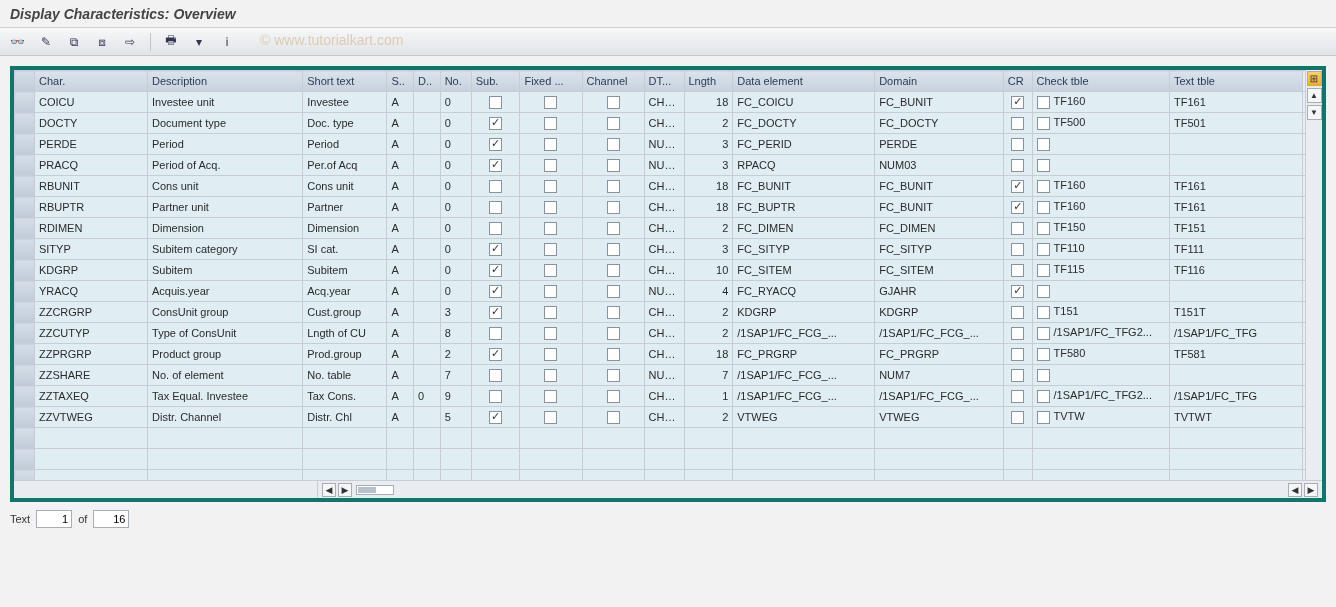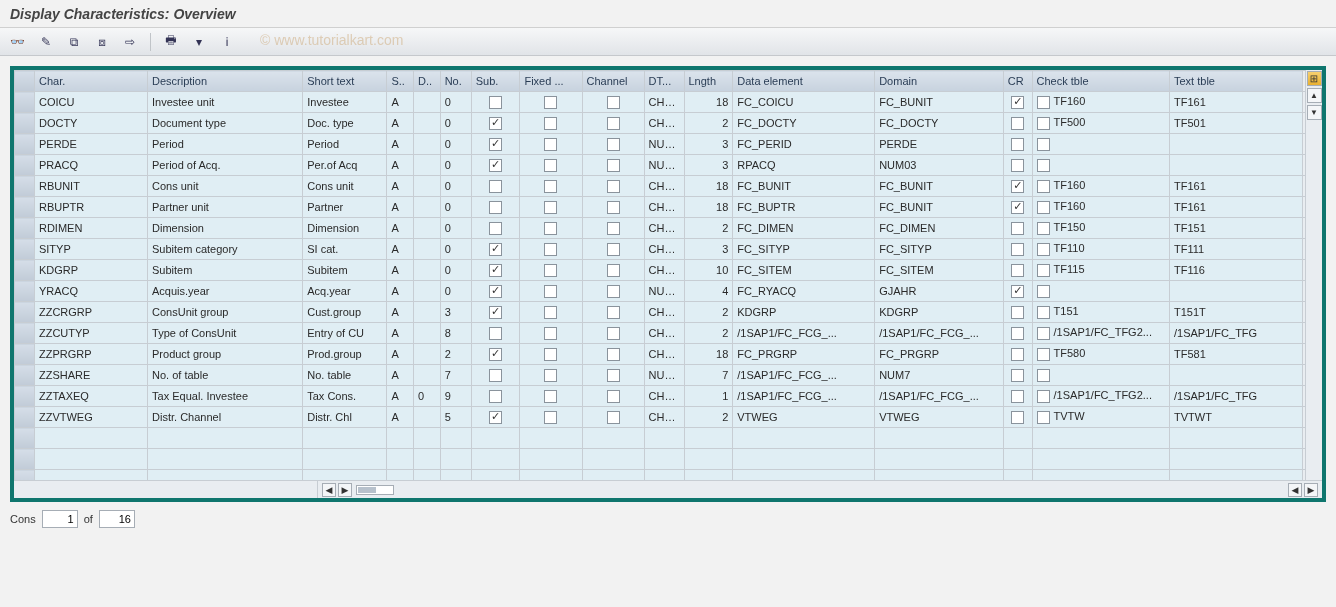--- a/index.html
+++ b/index.html
@@ -457,21 +457,21 @@
               <td>KDGRP</td>
               <td style="text-align: center;"><span class="chk"></span></td>
               <td><span class="chk" style="margin-right: 4px;"></span>T151</td>
               <td>T151T</td>
               <td style="background: rgb(233, 237, 241);"></td>
             </tr>
             <tr>
               <td class="rowsel"></td>
               <td>ZZCUTYP</td>
               <td>Type of ConsUnit</td>
-              <td>Entry of CU</td>
+              <td>Lngth of CU</td>
               <td>A</td>
               <td></td>
               <td>8</td>
               <td style="text-align: center;"><span class="chk"></span></td>
               <td style="text-align: center;"><span class="chk"></span></td>
               <td style="text-align: center;"><span class="chk"></span></td>
               <td>CHAR</td>
               <td class="num">2</td>
               <td>/1SAP1/FC_FCG_...</td>
               <td>/1SAP1/FC_FCG_...</td>
@@ -496,21 +496,21 @@
               <td>FC_PRGRP</td>
               <td>FC_PRGRP</td>
               <td style="text-align: center;"><span class="chk"></span></td>
               <td><span class="chk" style="margin-right: 4px;"></span>TF580</td>
               <td>TF581</td>
               <td style="background: rgb(233, 237, 241);"></td>
             </tr>
             <tr>
               <td class="rowsel"></td>
               <td>ZZSHARE</td>
-              <td>No. of table</td>
+              <td>No. of element</td>
               <td>No. table</td>
               <td>A</td>
               <td></td>
               <td>7</td>
               <td style="text-align: center;"><span class="chk"></span></td>
               <td style="text-align: center;"><span class="chk"></span></td>
               <td style="text-align: center;"><span class="chk"></span></td>
               <td>NUMC</td>
               <td class="num">7</td>
               <td>/1SAP1/FC_FCG_...</td>
@@ -701,17 +701,17 @@
       <div class="hscroll-gap"></div>
       <div class="hscroll-right">
         <div class="hs-btn">◀</div>
         <div class="hs-btn">▶</div>
       </div>
     </div>
   </div>
 </div>
 
 <div class="footer">
-  <span>Cons</span>
+  <span>Text</span>
   <input value="1" style="">
   <span>of</span>
   <input value="16" style="">
 </div>
 
 </body></html>

